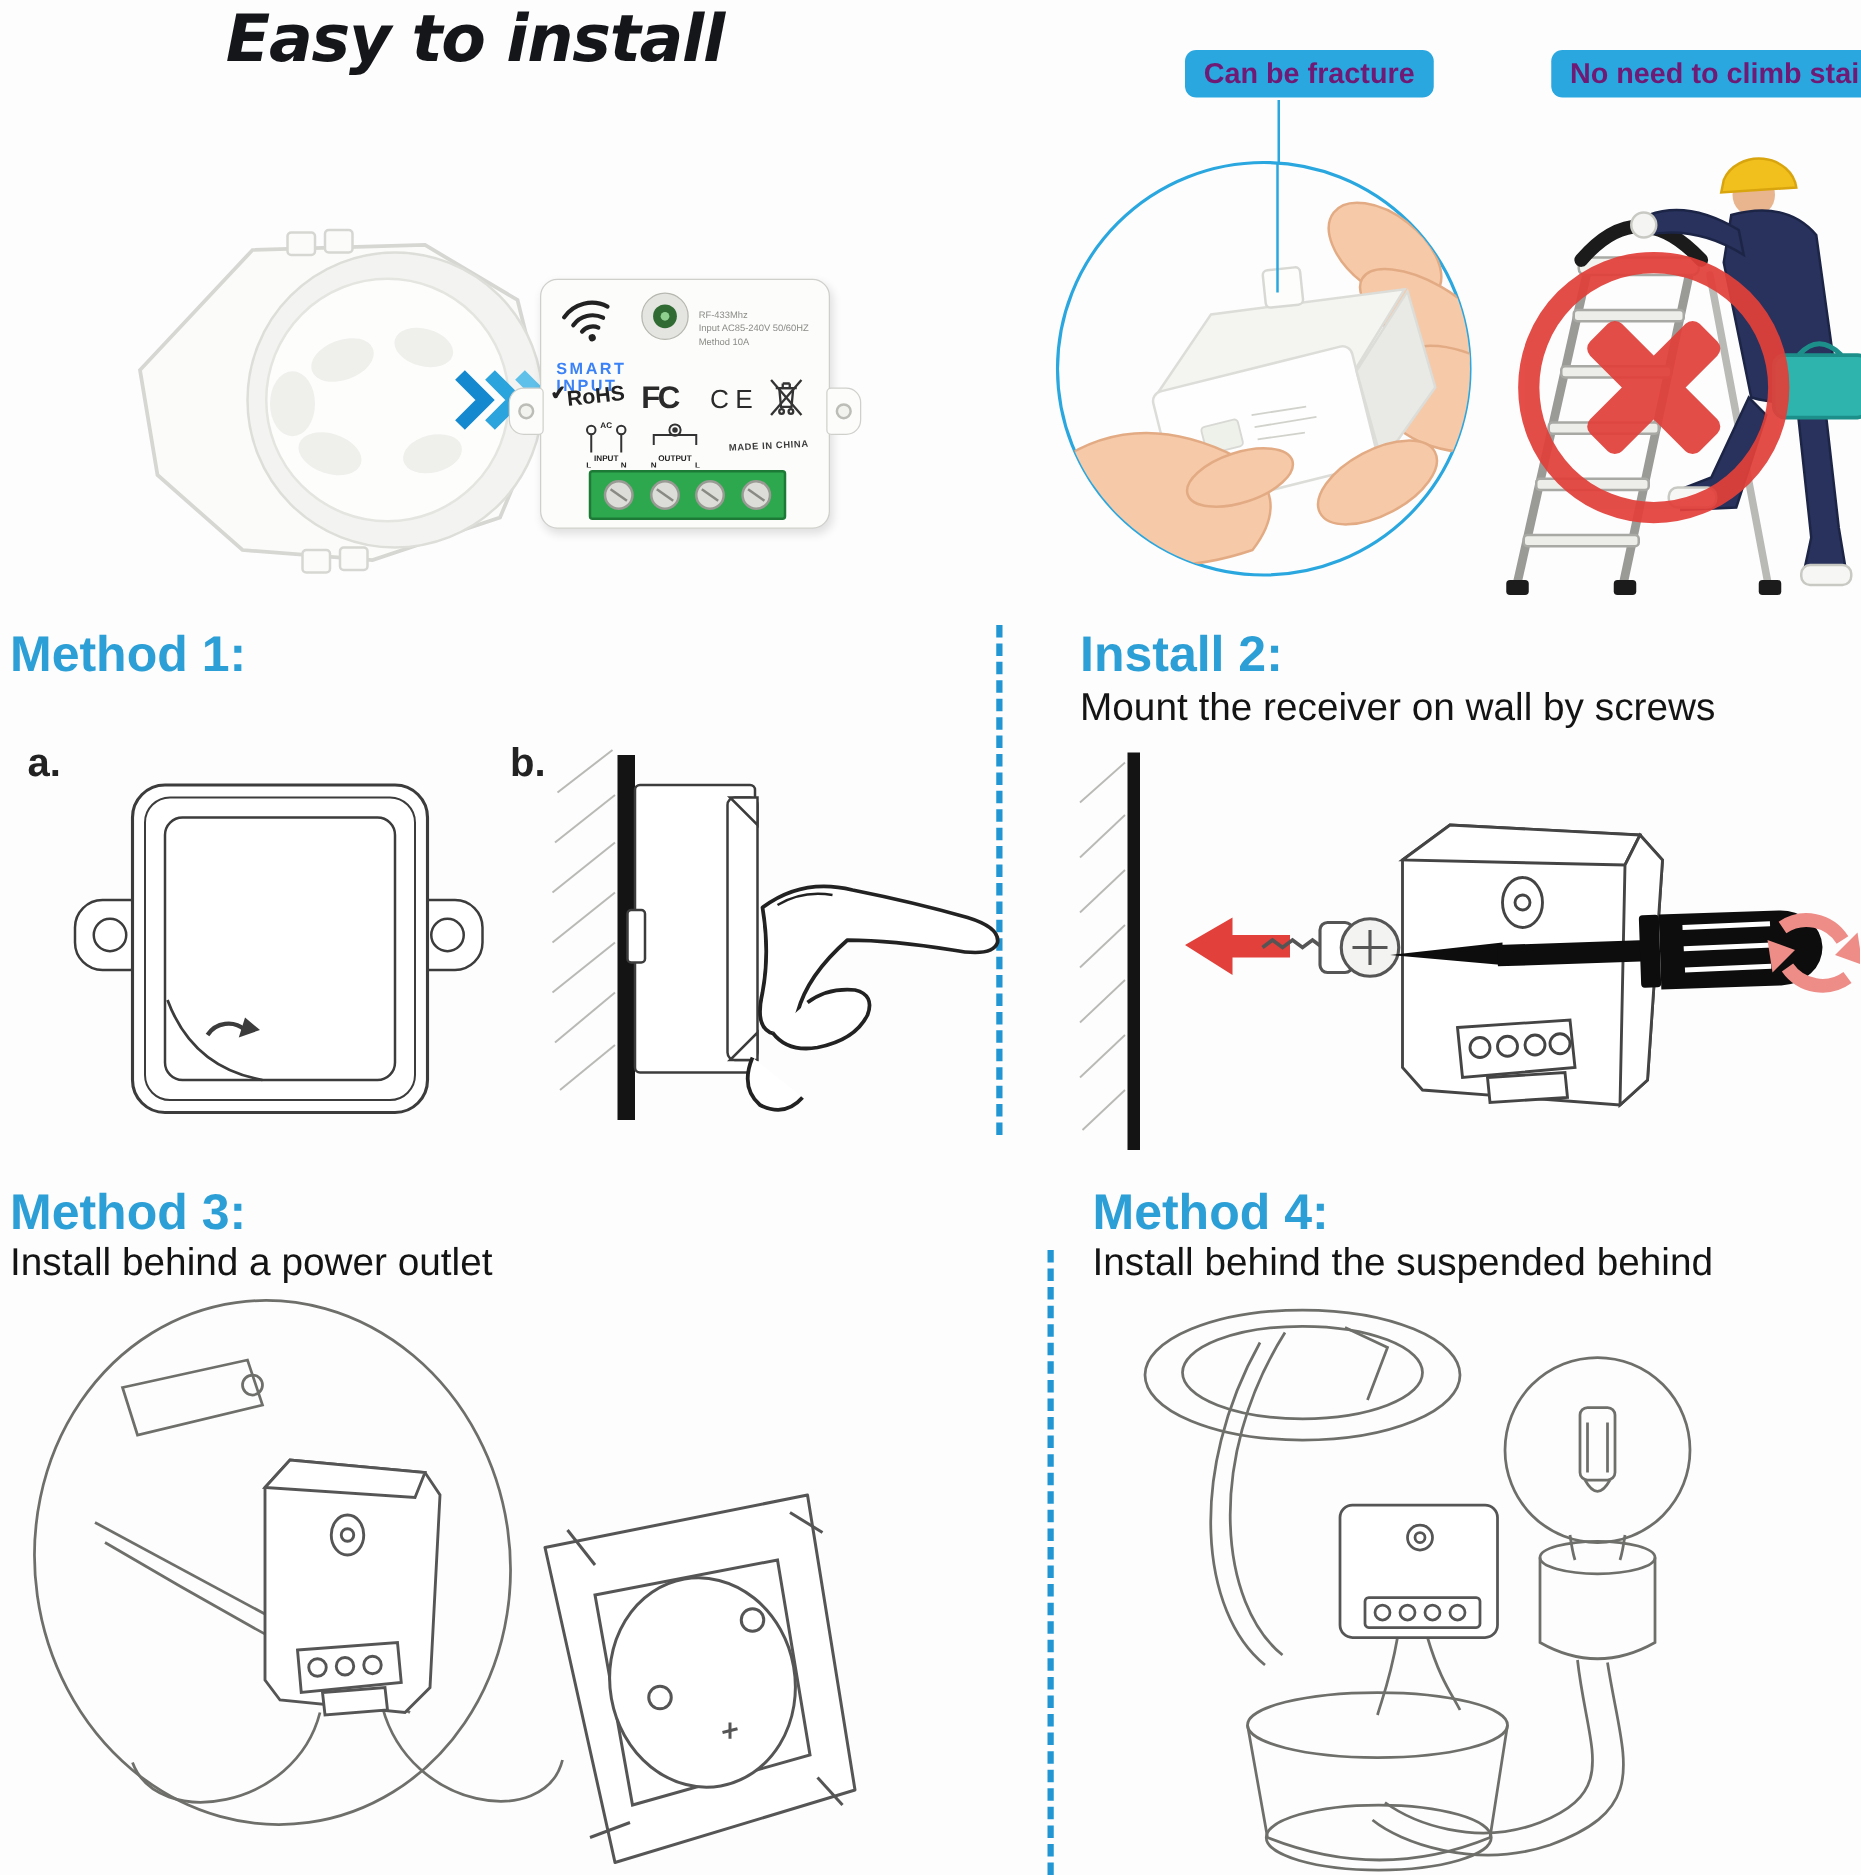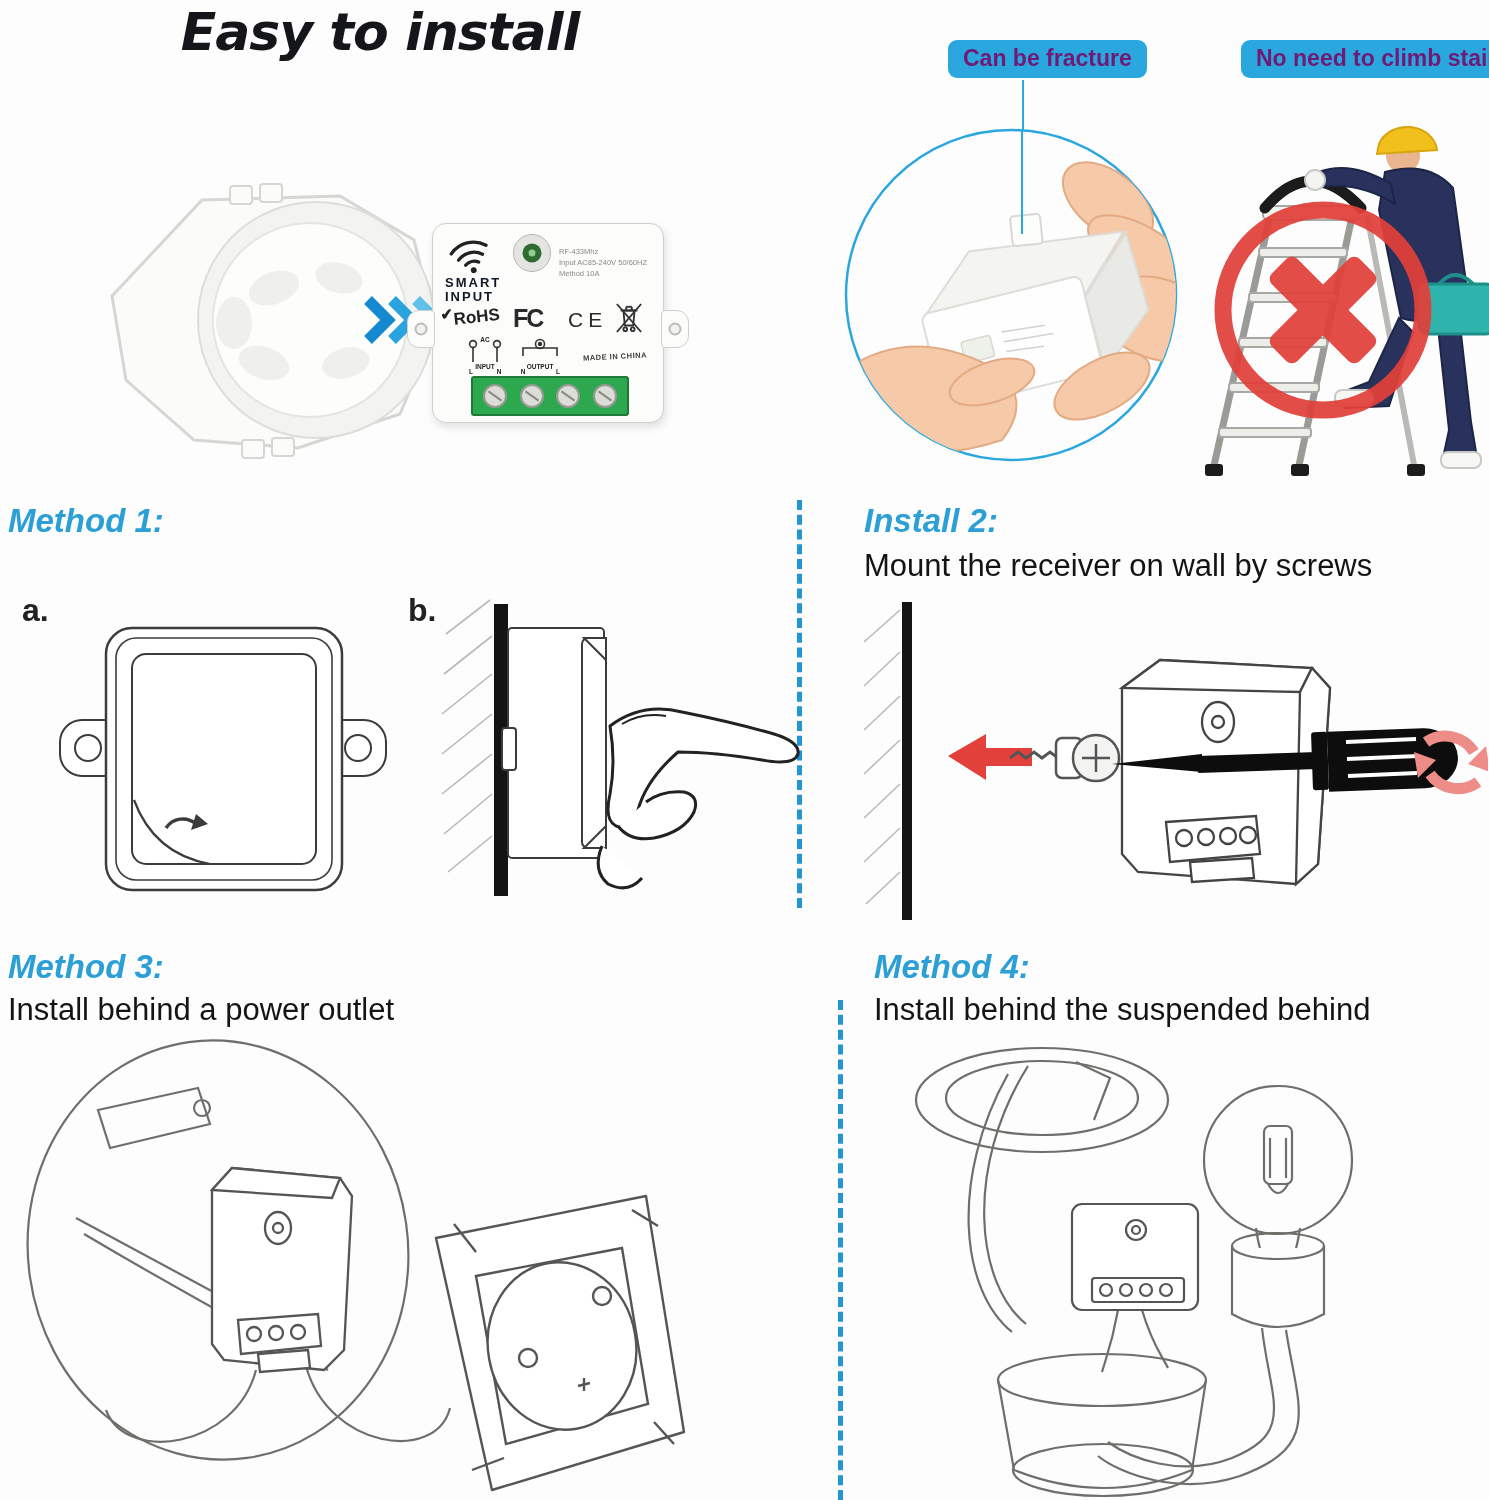--- a/index.html
+++ b/index.html
@@ -24,22 +24,22 @@
   
   .device { position:absolute; left:432px; top:223px; width:232px; height:200px;
             background:#fcfcfb; border:1px solid #cfcfcb; border-radius:14px;
             box-shadow:2px 4px 8px rgba(0,0,0,.12); }
   .ear { position:absolute; width:28px; height:38px; background:#fcfcfb; border:1px solid #cfcfcb; top:86px; }
   .ear.left  { left:-26px; border-radius:12px 4px 4px 12px; }
   .ear.right { right:-26px; border-radius:4px 12px 12px 4px; }
   .ear .hole { position:absolute; left:50%; top:50%; transform:translate(-50%,-50%);
                width:13px; height:13px; border:2px solid #bdbdb8; border-radius:50%; background:#f2f2ef; }
   .dev-wifi { position:absolute; left:14px; top:12px; transform:rotate(-14deg); }
-  .dev-brand { position:absolute; left:12px; top:52px; font-size:13px; font-weight:bold;
-               letter-spacing:2px; color:#0f172a; line-height:14px; }
+  .dev-brand { position:absolute; left:12px; top:64px; font-size:13px; font-weight:bold;
+               letter-spacing:2px; color:#3b82f6; line-height:14px; }
   .dev-btn { position:absolute; left:80px; top:10px; width:38px; height:38px; border-radius:50%;
              background:#e4e4e0; border:1px solid #b7b7b0; }
   .dev-btn .b2 { position:absolute; left:50%; top:50%; transform:translate(-50%,-50%);
                  width:19px; height:19px; border-radius:50%; background:#2f6b33; }
   .dev-btn .b3 { position:absolute; left:50%; top:50%; transform:translate(-50%,-50%);
                  width:7px; height:7px; border-radius:50%; background:#8fd08f; }
   .dev-specs { position:absolute; left:126px; top:22px; font-size:7.5px; color:#8a8a86; line-height:11px; }
   .dev-rohs { position:absolute; left:8px; top:84px; transform:rotate(-6deg);
               font-weight:bold; color:#222; font-size:17px; }
   .dev-rohs .chk { font-size:15px; position:relative; top:-6px; }
@@ -52,21 +52,21 @@
               color:#3c3c3c; transform:rotate(-3deg); letter-spacing:.5px; }
   .dev-terminal { position:absolute; left:38px; top:152px; width:158px; height:40px;
                   background:#2da84e; border:2px solid #1c7a36; border-radius:3px;
                   display:flex; align-items:center; justify-content:space-around; padding:0 4px; }
   .dev-terminal .screw { width:24px; height:24px; border-radius:50%; background:#dcdcd8;
                          border:2px solid #9a9a94; position:relative; }
   .dev-terminal .screw::after { content:""; position:absolute; left:2px; top:9px; width:16px; height:2px;
                                 background:#8a8a84; transform:rotate(35deg); }
 
   
-  .m-heading { position:absolute; font-size:33px; color:#2b9fd6;font-style:italic; }
+  .m-heading { position:absolute; font-size:40px; color:#2b9fd6; }
   .m-desc { position:absolute; font-size:31px; color:#141414; }
   .sub-label { position:absolute; font-size:32px; font-weight:600; color:#222; }
   .divider { position:absolute; width:0; border-left:5px dashed #2196d3; }
   .div-1 { left:797px; top:500px; height:408px; }
   .div-2 { left:838px; top:1000px; height:500px; }
 
   svg { display:block; }
   .abs { position:absolute; }
 </style>
 </head>

